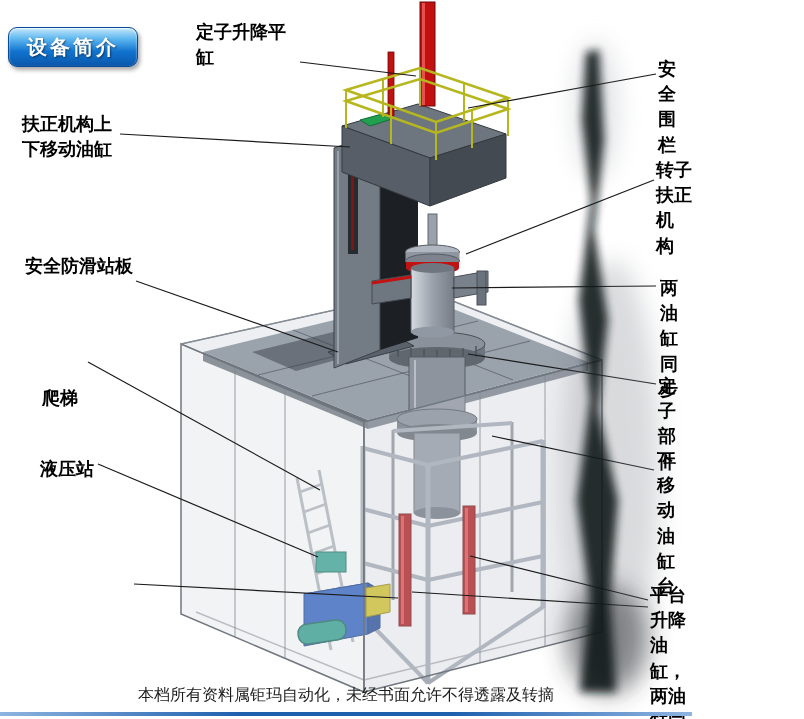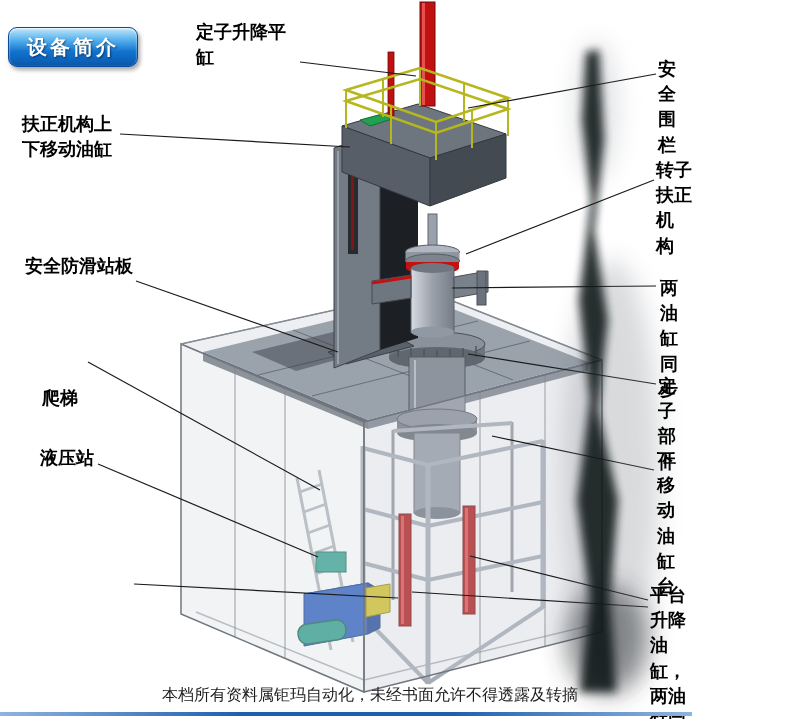--- a/index.html
+++ b/index.html
@@ -16,21 +16,21 @@
     box-shadow:2px 3px 4px rgba(0,0,0,.35), inset 0 1px 2px rgba(255,255,255,.85);
     color:#ffffff; font-size:20px; font-weight:bold; letter-spacing:3px;
     text-shadow:1px 1px 2px rgba(0,0,0,.5);
   }
   .label {
     position:absolute; color:#000000; font-size:18px; font-weight:600;
     line-height:1.4; white-space:pre-line;
   }
   .footer-text {
     position:absolute; left:0; bottom:13px; width:100%;
-    text-align:center; font-size:16px; color:#1c1c1c;padding-left:24px;
+    text-align:center; font-size:16px; color:#1c1c1c;
   }
   .footer-bar {
     position:absolute; left:0; right:0; bottom:3px; height:4px;
     background:linear-gradient(90deg,#8fb4e0 0%,#1e5fae 35%,#1e5fae 65%,#8fb4e0 100%);
   }
 </style>
 </head>
 <body>
 
 <div class="stage">
@@ -229,21 +229,21 @@
 缸</div>
   <div class="label" style="left:658px; top:57px;">安全围栏</div>
   <div class="label" style="left:22px;  top:112px;">扶正机构上
 下移动油缸</div>
   <div class="label" style="left:656px; top:158px;">转子扶正机
 构</div>
   <div class="label" style="left:25px;  top:254px;">安全防滑站板</div>
   <div class="label" style="left:660px; top:276px;">两油缸同步</div>
   <div class="label" style="left:42px;  top:350px;margin-top:36px;">爬梯</div>
   <div class="label" style="left:658px; top:374px;">定子部件</div>
-  <div class="label" style="left:40px;  top:446px;font-family:Liberation Serif, serif;">液压站</div>
+  <div class="label" style="left:40px;  top:457px;font-family:Liberation Serif, serif;">液压站</div>
   <div class="label" style="left:657px; top:448px;">下移动油缸
 台</div>
   <div class="label" style="left:650px; top:583px;">平台升降油缸，
 两油缸同步</div>
 
   <div class="footer-text">本档所有资料属钜玛自动化，未经书面允许不得透露及转摘</div>
   <div class="footer-bar"></div>
 
 </div>
 

